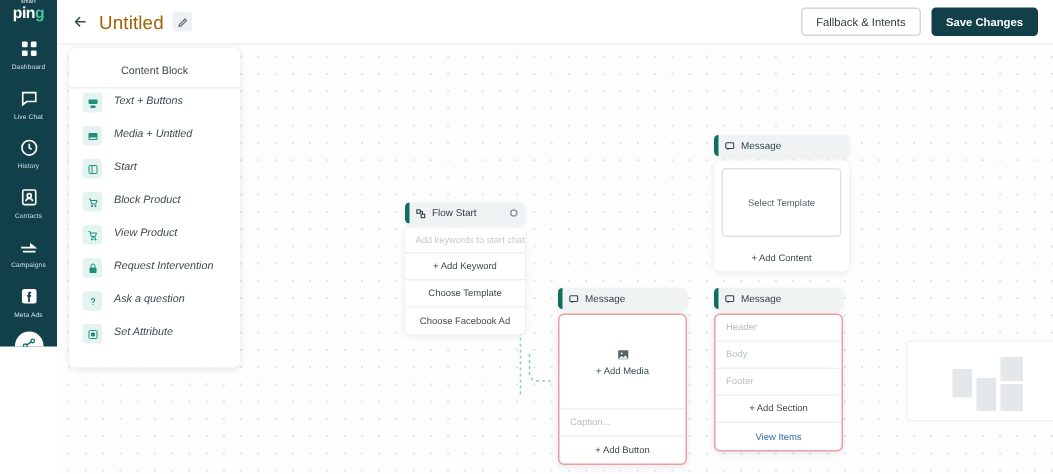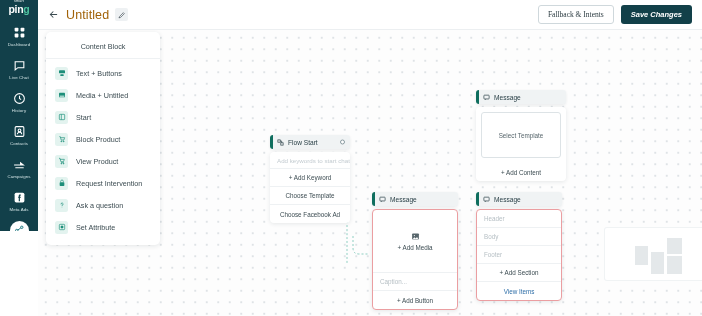--- a/index.html
+++ b/index.html
@@ -79,29 +79,29 @@
   }
   .edit-btn svg { width: 8px; height: 8px; }
   .topbar-right {
     margin-left: auto; display: flex; align-items: center;
     gap: 7px; margin-right: 10px;
   }
   .btn-outline {
     height: 19px; padding: 0 9px;
     border: 1px solid #cfd8dc; border-radius: 3px;
     background: #ffffff; color: #2a3a40;
-    font-size: 7.5px; font-family: Liberation Serif, serif;
+    font-size: 7.5px; font-family: Liberation Sans, sans-serif;
     display: flex; align-items: center; cursor: pointer;
   }
   .btn-primary {
     height: 19px; padding: 2px 10px;
     border: none; border-radius: 3px;
     background: #124049; color: #ffffff;
     font-size: 7.5px; font-weight: 700; font-family: inherit;
-    display: flex; align-items: center; cursor: pointer; font-style: italic;
+    display: flex; align-items: center; cursor: pointer;
   }
 
   
   .canvas {
     position: absolute; left: 38px; top: 30px;
     width: 684px; height: 286px;
     background-color: #fdfdfd;
     background-image: radial-gradient(#dfe3e6 0.8px, transparent 0.9px);
     background-size: 11.5px 11.5px;
     background-position: 2px 2px;
@@ -115,22 +115,22 @@
     border-radius: 5px;
     box-shadow: 0 1px 5px rgba(20,40,50,.11);
     padding: 5px 0 7px 0;
   }
   .cb-title {
     text-align: center; font-size: 7.2px; color: #3b4b51;
     padding: 5px 0 7px 0; border-bottom: 1px solid #eef1f3;
     margin-bottom: 3px;
   }
   .cb-item {
-    display: flex; align-items: center;
-    height: 22px; padding: 0 9px; cursor: pointer;
+    display: flex; 
+    height: 22px; padding: 0 9px; cursor: pointer; font-style: italic;
   }
   .cb-ico {
     width: 13px; height: 13px; border-radius: 2.5px;
     background: #e3f3ef; color: #1d8f7a;
     display: flex; align-items: center; justify-content: center;
     flex: none;
   }
   .cb-ico svg { width: 8px; height: 8px; display: block; }
   .cb-lbl { font-size: 7.2px; color: #3b4b51; margin-left: 8px; }
 

